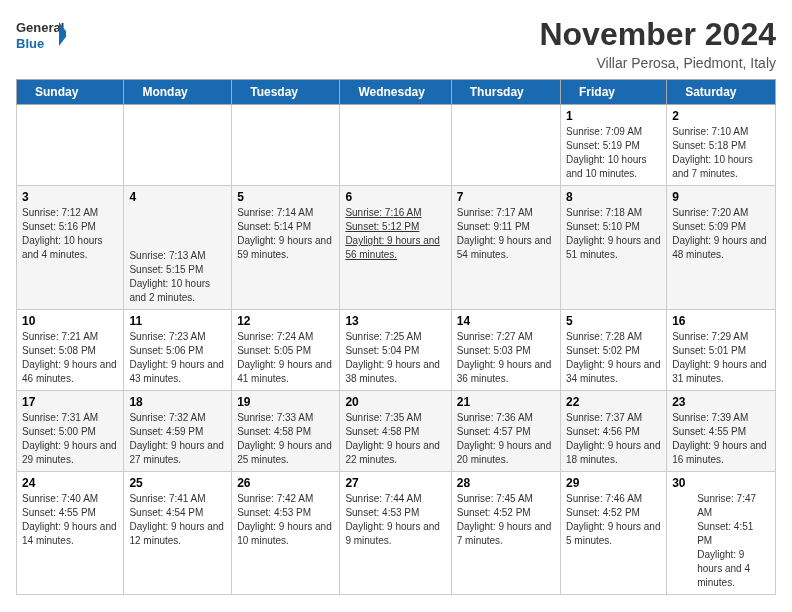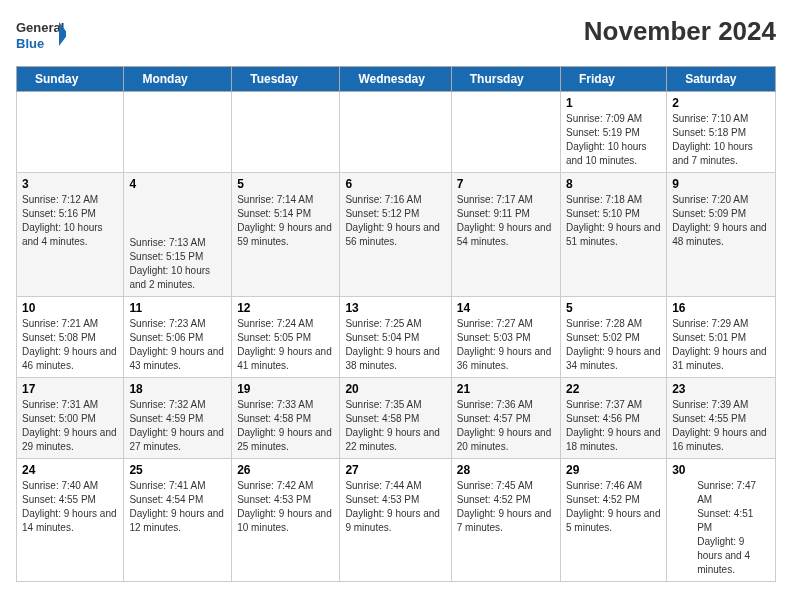--- a/index.html
+++ b/index.html
@@ -18,21 +18,21 @@
     }
     .logo {
       display: flex;
       align-items: center;
       gap: 4px;
     }
     .title-area {
       text-align: right;
     }
     .month-title {
-      font-size: 26px;
+      font-size: 32px;
       font-weight: bold;
       color: #333;
     }
     .location {
       font-size: 14px;
       color: #555;
       margin-top: 2px;
     }
     table {
       width: 100%;
@@ -81,20 +81,21 @@
 <div class="header-area">
   <div class="logo">
   <svg width="50" height="42" viewBox="0 0 50 42">
     <text x="0" y="16" font-size="13" font-weight="bold" font-family="Arial" fill="#333">General</text>
     <text x="0" y="32" font-size="13" font-weight="bold" font-family="Arial" fill="#1a6ab1">Blue</text>
     <polygon points="43,6 52,18 43,30" fill="#1a6ab1"></polygon>
   </svg>
 </div>
   <div class="title-area">
     <div class="month-title">November 2024</div>
+    <div class="location">Villar Perosa, Piedmont, Italy</div>
   </div>
 </div>
 
 <table>
   <thead>
     <tr>
     <th>Sunday</th>
         <th>Monday</th>
         <th>Tuesday</th>
         <th>Wednesday</th>
@@ -137,21 +138,21 @@
 Daylight: 10 hours and 2 minutes.</div>
         </td>
         <td>
           <span class="day-num">5</span>
           <div class="day-info" style="white-space: pre-line;">Sunrise: 7:14 AM
 Sunset: 5:14 PM
 Daylight: 9 hours and 59 minutes.</div>
         </td>
         <td>
           <span class="day-num">6</span>
-          <div class="day-info" style="white-space: pre-line;">Sunrise: 7:16 AM
+          <div class="day-info" style="white-space: pre-line; text-decoration: underline;">Sunrise: 7:16 AM
 Sunset: 5:12 PM
 Daylight: 9 hours and 56 minutes.</div>
         </td>
         <td>
           <span class="day-num">7</span>
           <div class="day-info" style="white-space: pre-line;">Sunrise: 7:17 AM
 Sunset: 9:11 PM
 Daylight: 9 hours and 54 minutes.</div>
         </td>
         <td>

